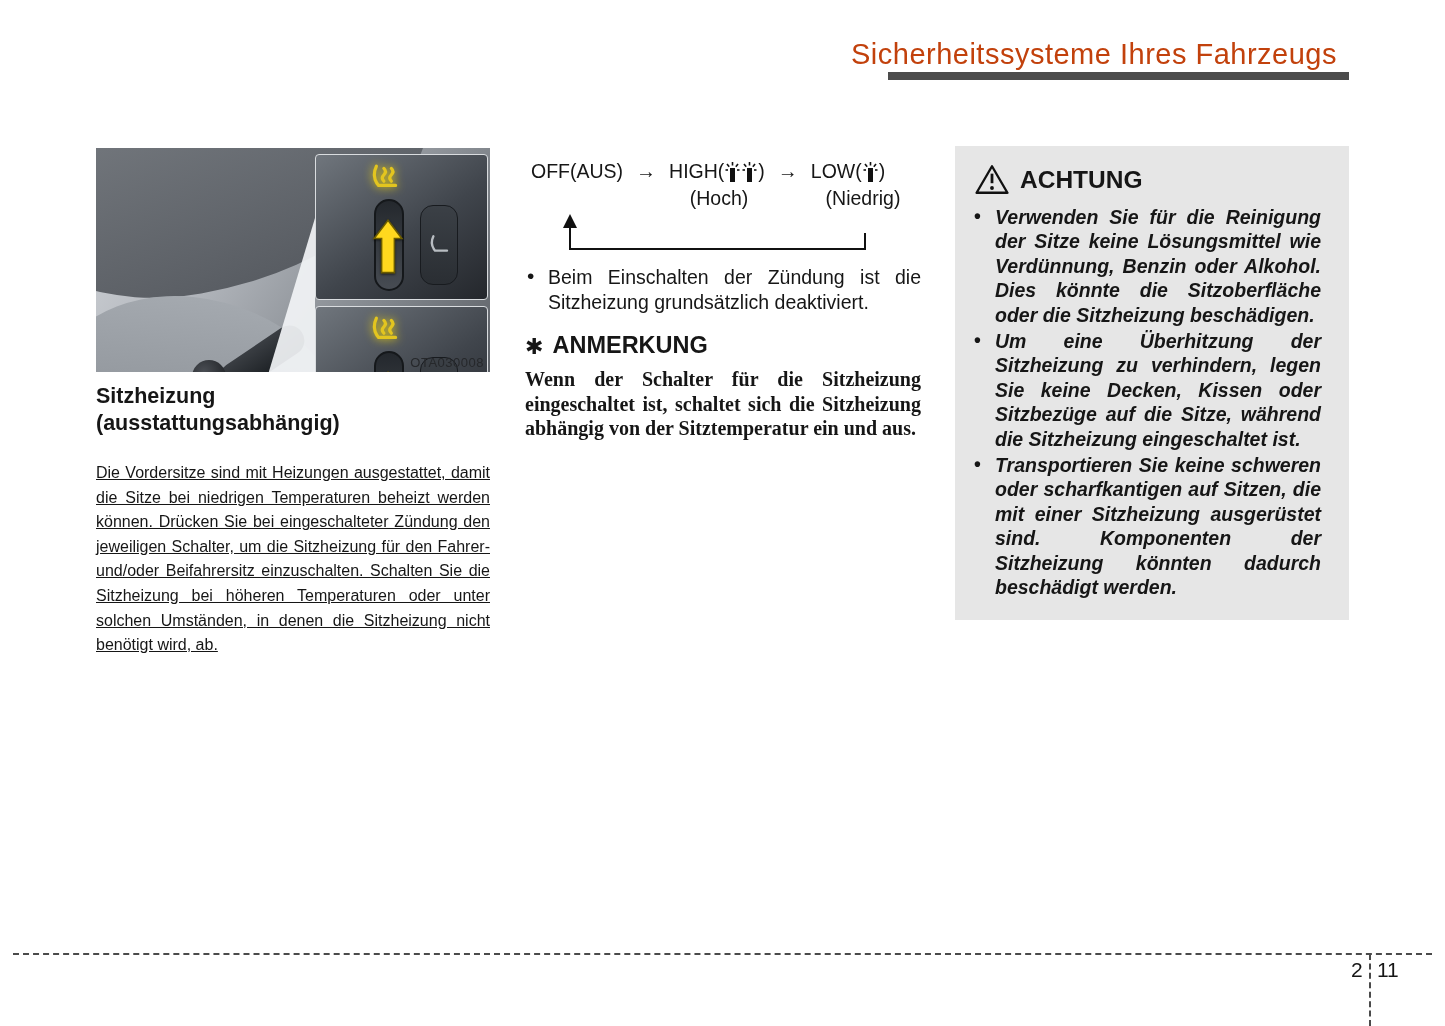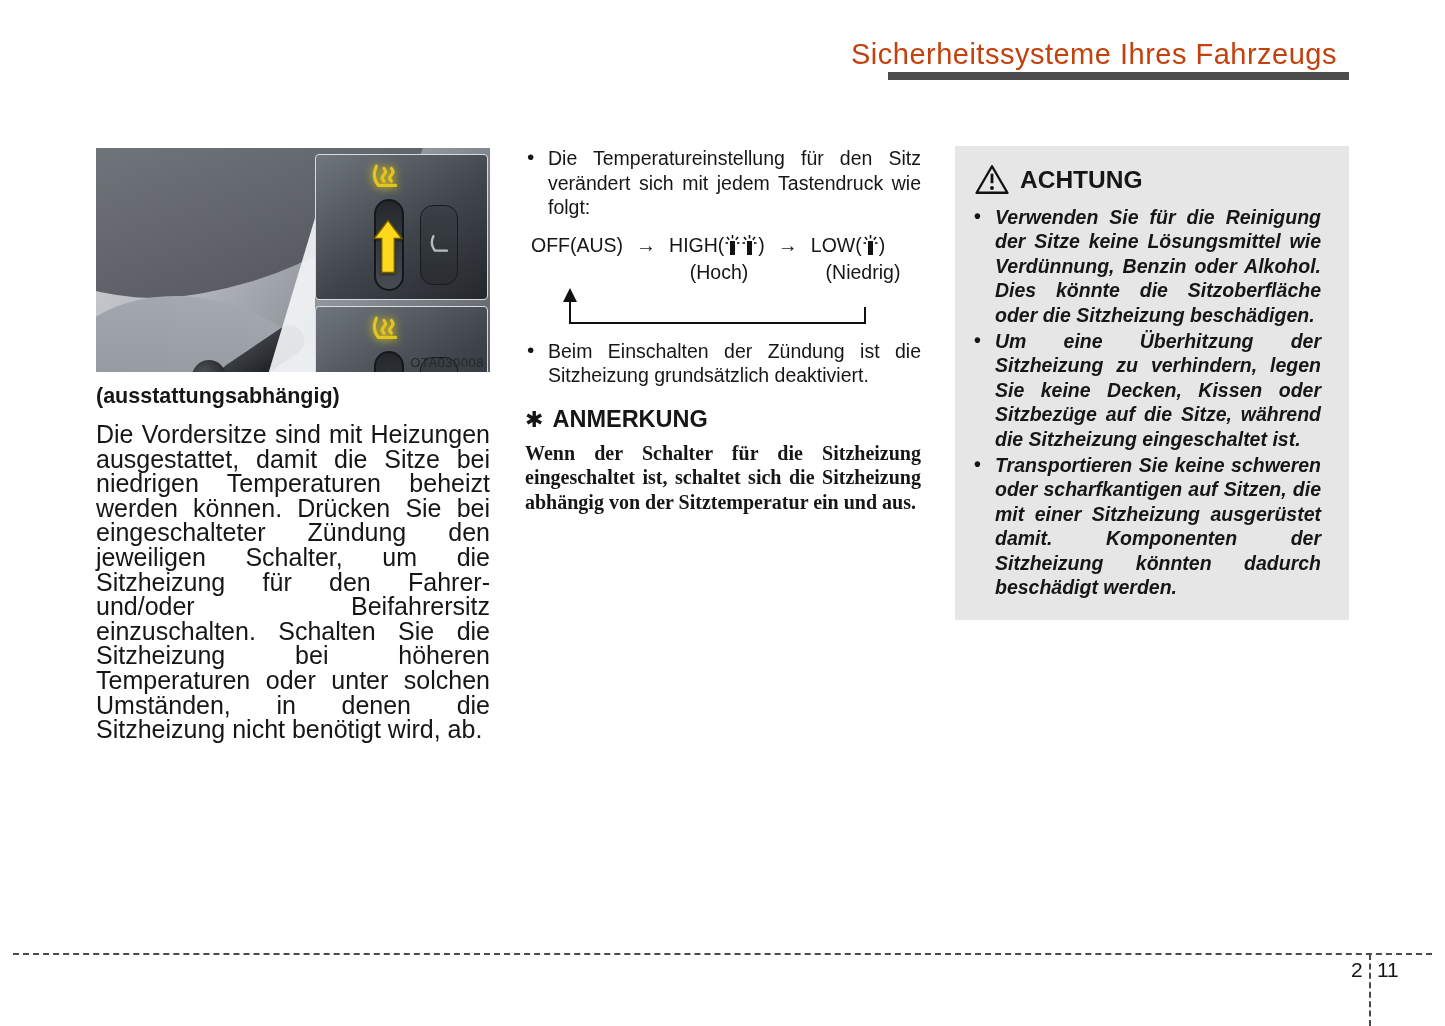--- a/index.html
+++ b/index.html
@@ -63,21 +63,21 @@
     position:absolute;left:104px;top:50px;width:38px;height:80px;border-radius:13px;
     background:linear-gradient(#3b4046,#2a2e33);border:1px solid #181b1f;box-sizing:border-box;
     display:flex;align-items:center;justify-content:center;
   }
   .heat-on{position:absolute;left:54px;top:8px;filter:drop-shadow(0 0 5px rgba(255,226,0,.95));}
   .press-arrow{position:absolute;left:56px;top:64px;filter:drop-shadow(0 1px 1px rgba(0,0,0,.6));}
   .figure-code{
     position:absolute;right:6px;bottom:2px;font-size:13px;color:#26282b;letter-spacing:.5px;
   }
   .left-heading{font-weight:bold;font-size:21.5px;line-height:27px;margin-top:11px;}
-  .left-body{margin-top:12px;font-size:25px;line-height:24.6px;text-align:justify;}
+  .left-body{margin-top:24px;font-size:16px;line-height:24.6px;text-align:justify;text-decoration:underline;}
 
   
   .col-mid{position:absolute;left:525px;top:146px;width:396px;}
   .bullet{position:relative;padding-left:23px;font-size:19.5px;line-height:24.6px;text-align:justify;}
   .bullet::before{content:"\2022";position:absolute;left:2px;top:-1px;font-size:21px;}
   .diag{margin-top:12px;font-size:19.5px;}
   .diag-row1{display:flex;align-items:center;height:27px;padding-left:6px;}
   .d-arrow{margin:0 13px;font-size:20px;}
   .led{margin:0 1px;position:relative;top:1px;}
   .diag-row2{position:relative;height:26px;margin-top:2px;}
@@ -171,27 +171,27 @@
         <svg class="press-arrow" width="32" height="56" viewBox="0 0 30 52">
           <path d="M15 1 L28 18 H21 V50 H9 V18 H2 Z" fill="#ffd81e" stroke="#6b5c00" stroke-width="1.5"></path>
         </svg>
       </div>
 
       <div class="figure-code">OTA030008</div>
     </div>
   </figure>
 
   <div class="left-heading">
+    <div>Sitzheizung</div>
     <div>(ausstattungsabhängig)</div>
   </div>
   <div class="left-body">Die Vordersitze sind mit Heizungen ausgestattet, damit die Sitze bei niedrigen Temperaturen beheizt werden können. Drücken Sie bei eingeschalteter Zündung den jeweiligen Schalter, um die Sitzheizung für den Fahrer- und/oder Beifahrersitz einzuschalten. Schalten Sie die Sitzheizung bei höheren Temperaturen oder unter solchen Umständen, in denen die Sitzheizung nicht benötigt wird, ab.</div>
 </div>
 
 <div class="col-mid">
-  <div class="bullet">Die Temperatureinstellung für den Sitz verändert sich mit jedem Tastendruck wie folgt:</div>
 
   <div class="diag">
     <div class="diag-row1">
       <span>OFF(AUS)</span>
       <span class="d-arrow">→</span>
       <span><span>HIGH(</span></span>
       <svg class="led" width="15" height="22" viewBox="0 0 15 22">
         <rect x="5" y="6" width="5" height="14" fill="#111"></rect>
         <g stroke="#111" stroke-width="1.6">
           <line x1="7.5" y1="0" x2="7.5" y2="3.5"></line>
@@ -249,19 +249,19 @@
   <div class="caution-heading">
     <svg width="34" height="31" viewBox="0 0 32 29">
       <path d="M16 2 L30.5 27 H1.5 Z" fill="none" stroke="#111" stroke-width="2.2" stroke-linejoin="round"></path>
       <rect x="14.7" y="9" width="2.6" height="9" fill="#111"></rect>
       <circle cx="16" cy="22.5" r="1.8" fill="#111"></circle>
     </svg>
     <span>ACHTUNG</span>
   </div>
   <div class="caution-item">Verwenden Sie für die Reinigung der Sitze keine Lösungsmittel wie Verdünnung, Benzin oder Alkohol. Dies könnte die Sitzoberfläche oder die Sitzheizung beschädigen.</div>
   <div class="caution-item">Um eine Überhitzung der Sitzheizung zu verhindern, legen Sie keine Decken, Kissen oder Sitzbezüge auf die Sitze, während die Sitzheizung eingeschaltet ist.</div>
-  <div class="caution-item">Transportieren Sie keine schweren oder scharfkantigen auf Sitzen, die mit einer Sitzheizung ausgerüstet damit. Komponenten der Sitzheizung könnten dadurch beschädigt werden.</div>
+  <div class="caution-item">Transportieren Sie keine schweren oder scharfkantigen auf Sitzen, die mit einer Sitzheizung ausgerüstet sind. Komponenten der Sitzheizung könnten dadurch beschädigt werden.</div>
 </div>
 
 <div class="footer-dash-h"></div>
 <div class="footer-dash-v"></div>
 <div class="page-sec">2</div>
 <div class="page-num">11</div>
 
 </body></html>

